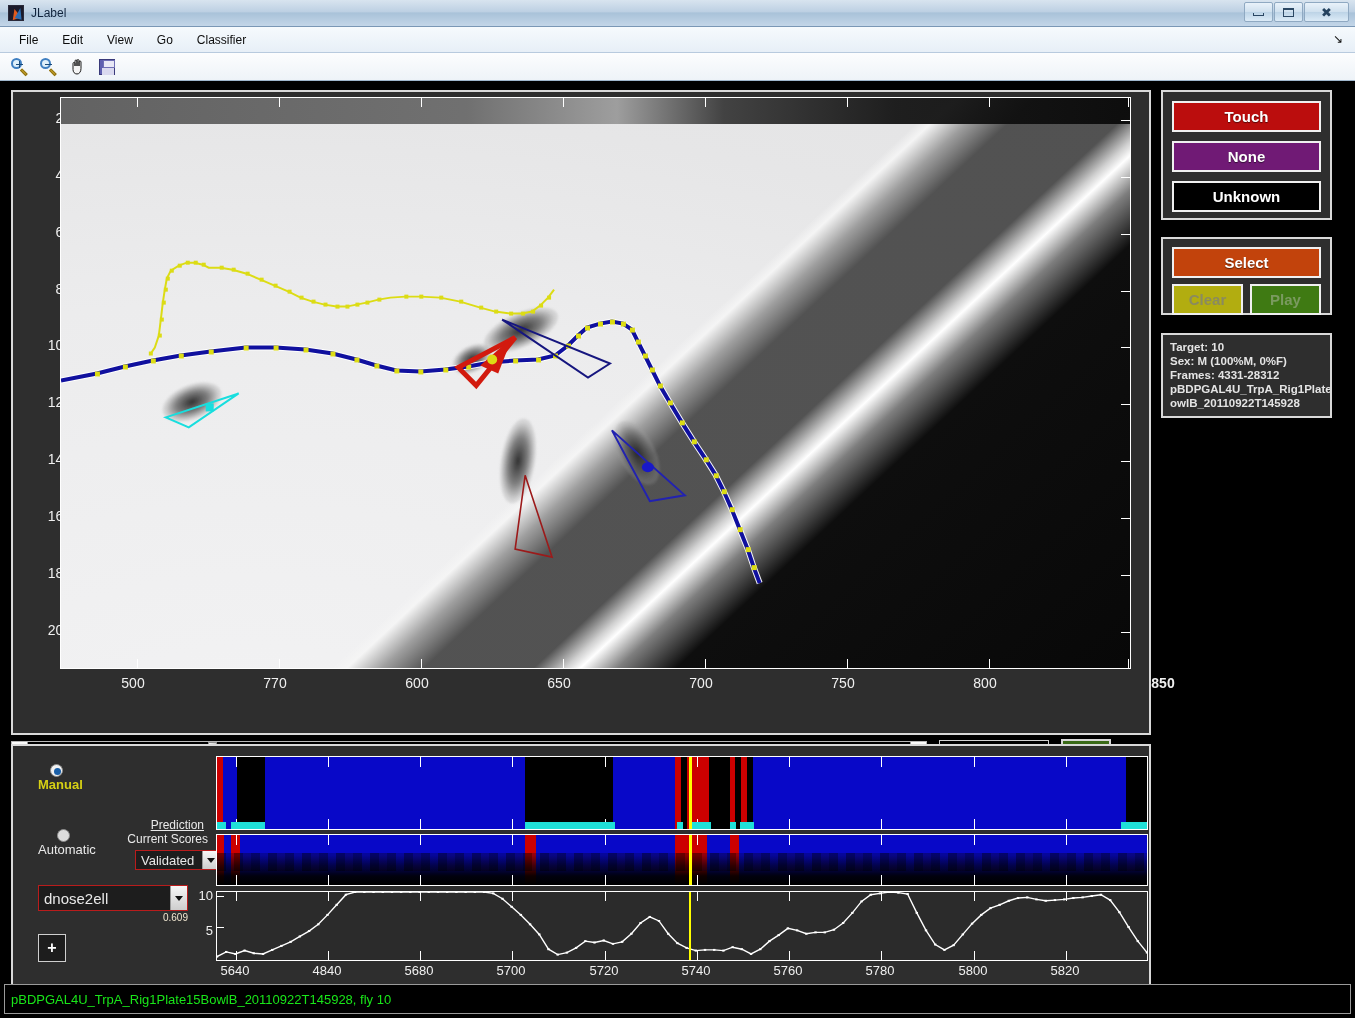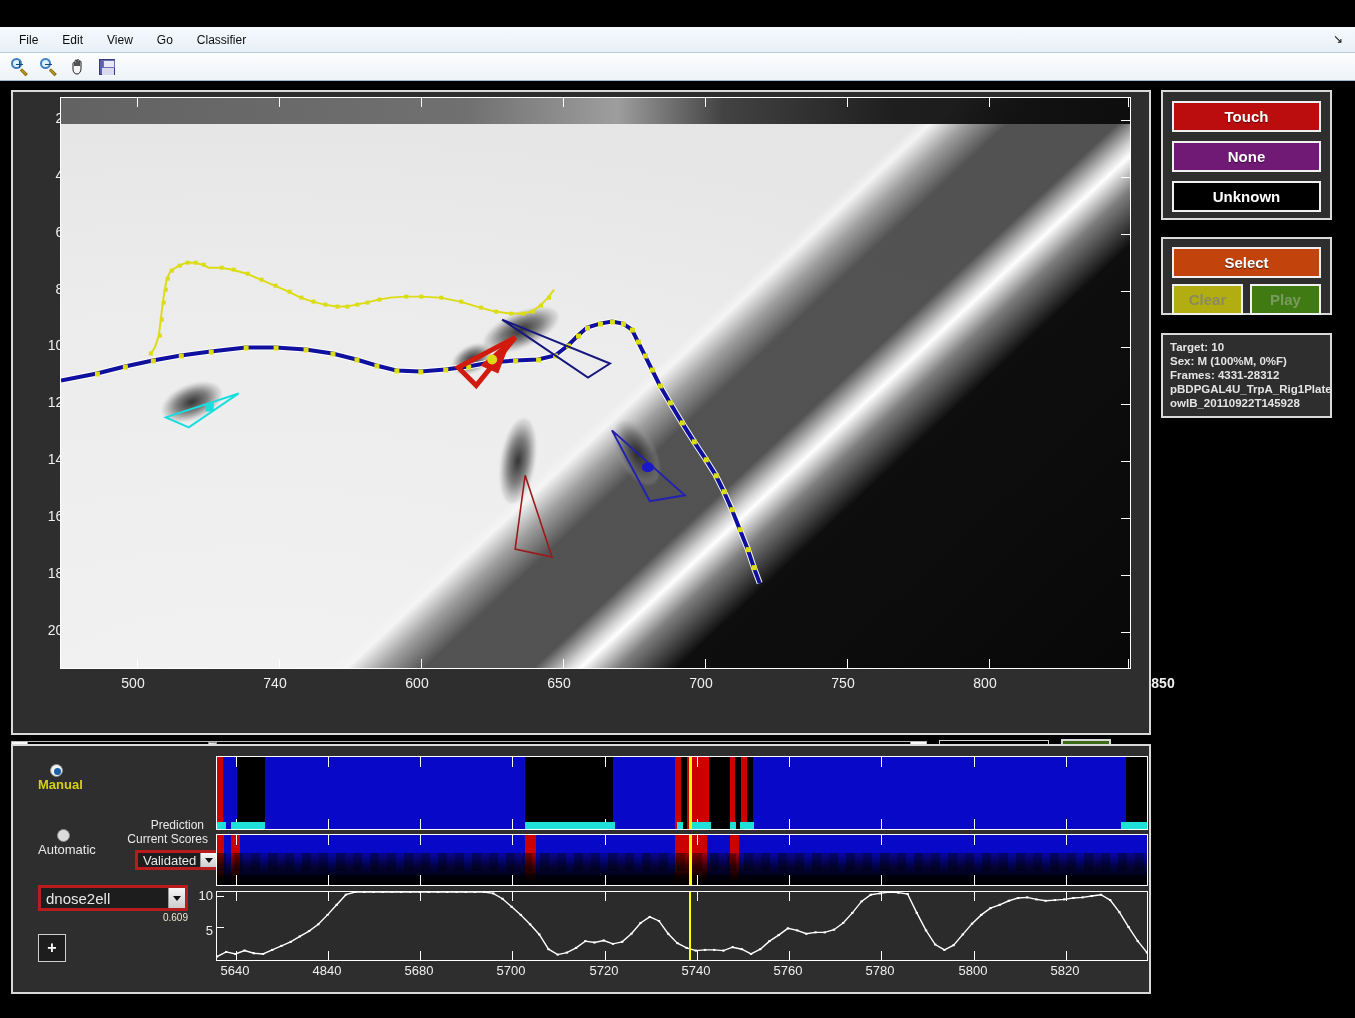--- a/index.html
+++ b/index.html
@@ -222,21 +222,21 @@
     border-radius:50%; background:#1a5fa8;
   }
   .radio-label { font-size: 13px; }
   .lbl-manual { color: #d6d014; font-weight: bold; }
   .lbl-auto { color: #e9e9e9; }
 
   .smalltext { position: absolute; color: #e9e9e9; font-size: 12px; text-align: right; }
 
   .mselect {
     position: absolute;
-    background: #1d1d1d; border: 3px solid #b91c1c;
+    background: #1d1d1d; border: 1px solid #b91c1c;
     display: flex; align-items: center;
     color: #e8e8e8;
   }
   .mselect .txt { flex: 1; padding-left: 5px; font-size: 13px; white-space: nowrap; overflow: hidden;}
   .mselect .arrow {
     width: 17px; align-self: stretch;
     background: linear-gradient(to bottom, #f7f7f7, #cdcdcd);
     border-left: 1px solid #9a9a9a;
     display: flex; align-items: center; justify-content: center;
   }
@@ -295,20 +295,37 @@
     background: #000; border: 1px solid #9a9a9a;
     display: flex; align-items: center;
   }
   #statustext { color: #19e619; font-size: 13px; padding-left: 6px; }
 </style>
 </head>
 <body>
 
 <div id="app">
 
+  <div id="titlebar">
+    <div class="tb-left">
+      <div class="matlab-icon"></div>
+      <span class="tb-title">JLabel</span>
+    </div>
+    <div class="tb-buttons">
+      <div class="winbtn">
+          <span class="glyph-min"></span>
+        </div>
+      <div class="winbtn">
+          <span class="glyph-max"></span>
+        </div>
+      <div class="winbtn close">
+          <span class="glyph-close">✖</span>
+        </div>
+    </div>
+  </div>
 
   <div id="menubar">
     <div class="menu-item">File</div>
     <div class="menu-item">Edit</div>
     <div class="menu-item">View</div>
     <div class="menu-item">Go</div>
     <div class="menu-item">Classifier</div>
     <div class="dock-arrow">↘</div>
   </div>
 
@@ -342,21 +359,21 @@
       <div class="ylabel" style="top:132px;">60</div>
       <div class="ylabel" style="top:189px;">80</div>
       <div class="ylabel" style="top:245px;">100</div>
       <div class="ylabel" style="top:302px;">120</div>
       <div class="ylabel" style="top:359px;">140</div>
       <div class="ylabel" style="top:416px;">160</div>
       <div class="ylabel" style="top:473px;">180</div>
       <div class="ylabel" style="top:530px;">200</div>
 
       <div class="xlabel" style="left:90px;">500</div>
-      <div class="xlabel" style="left:232px;">740</div>
+      <div class="xlabel" style="left:232px;">770</div>
       <div class="xlabel" style="left:374px;">600</div>
       <div class="xlabel" style="left:516px;">650</div>
       <div class="xlabel" style="left:658px;">700</div>
       <div class="xlabel" style="left:800px;">750</div>
       <div class="xlabel" style="left:942px;">800</div>
       <div class="xlabel" style="left:1120px;font-weight:bold;">850</div>
 
       <div id="axesbox">
         <div id="arena"></div>
         <div id="arena-top"></div>
@@ -515,21 +532,21 @@
 
       <div class="radio-row" style="left:25px; top:18px;">
         <span class="radio on"></span>
         <span class="radio-label lbl-manual">Manual</span>
       </div>
       <div class="radio-row" style="left:25px; top:83px;">
         <span class="radio"></span>
         <span class="radio-label lbl-auto">Automatic</span>
       </div>
 
-      <div class="smalltext" style="left:71px; top:72px; width:120px;">Prediction</div>
+      <div class="smalltext" style="left:71px; top:72px; width:120px;text-decoration:underline;">Prediction</div>
       <div class="smalltext" style="left:75px; top:86px; width:120px;">Current Scores</div>
 
       <div class="mselect" style="left:122px; top:104px; width:85px; height:20px;">
         <span class="txt">Validated</span>
         <span class="arrow">
             <span class="arrow-dn"></span>
           </span>
       </div>
 
       <div class="mselect" style="left:25px; top:139px; width:150px; height:26px;">
@@ -801,14 +818,17 @@
       <div>Target: 10</div>
       <div>Sex: M (100%M, 0%F)</div>
       <div>Frames: 4331-28312</div>
       <div>pBDPGAL4U_TrpA_Rig1Plate15B</div>
       <div>owlB_20110922T145928</div>
     </div>
 
 
   </div>
 
+  <div id="statusbar">
+    <span id="statustext">pBDPGAL4U_TrpA_Rig1Plate15BowlB_20110922T145928, fly 10</span>
+  </div>
 
 </div>
 
 </body></html>

